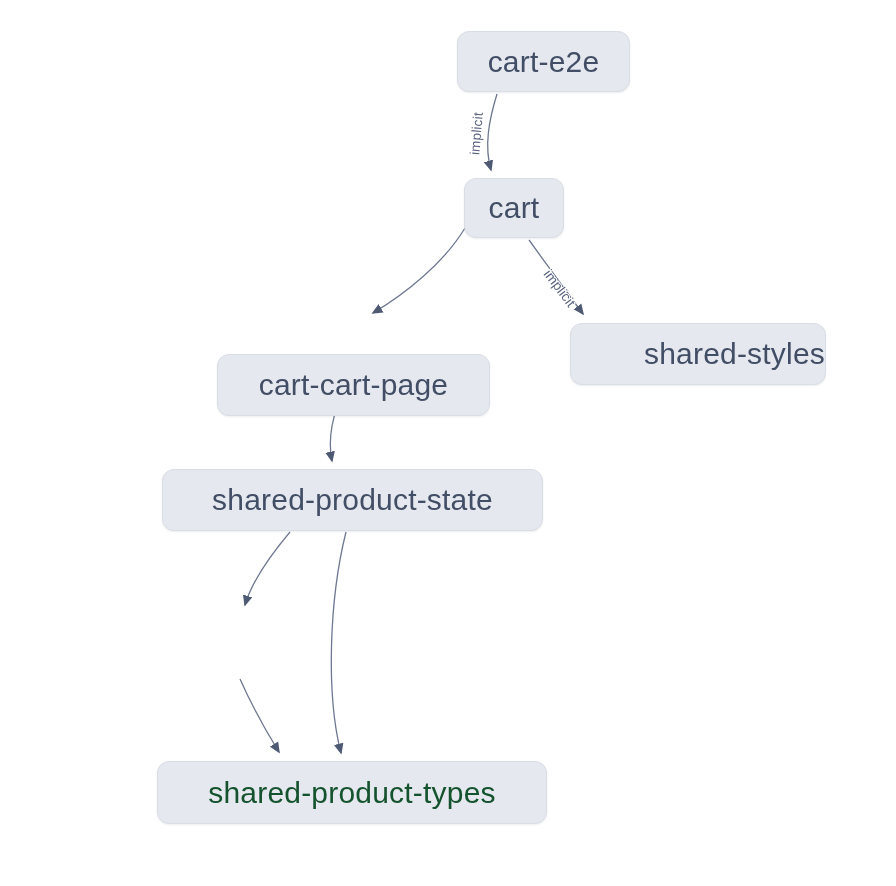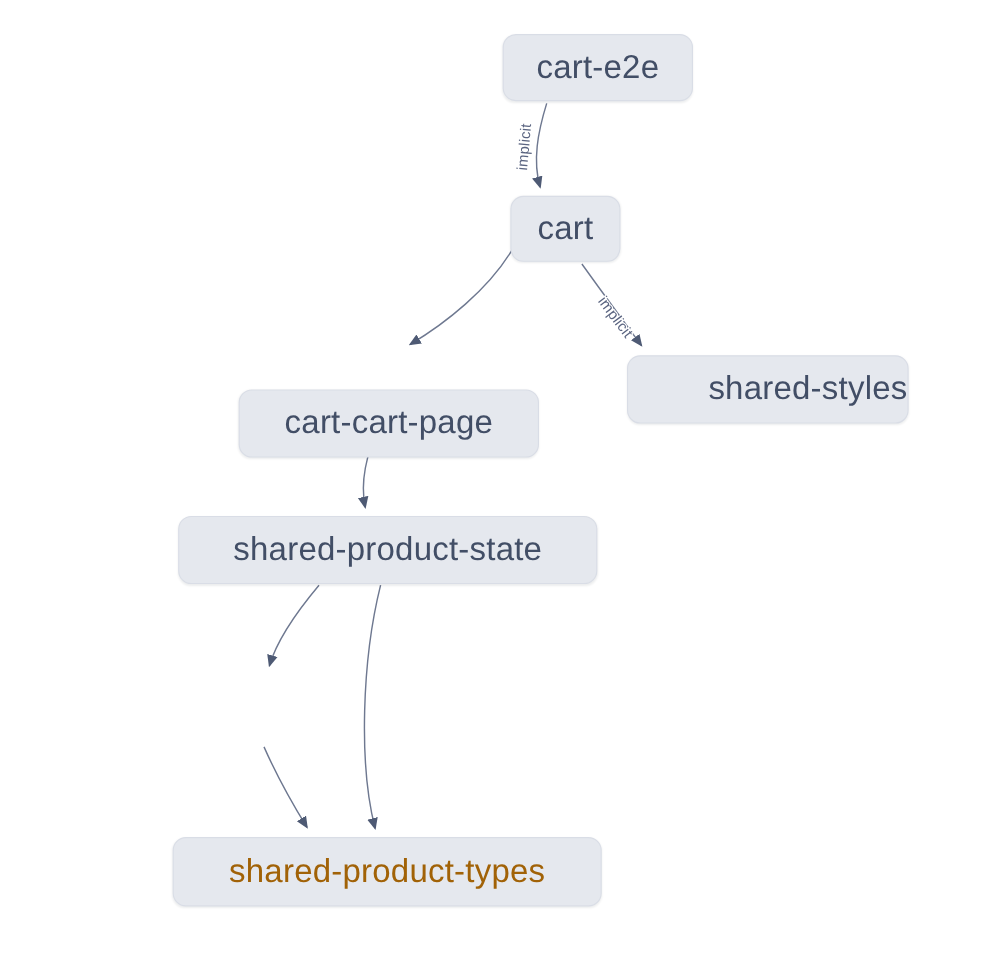--- a/index.html
+++ b/index.html
@@ -85,16 +85,16 @@
   <div class="node" style="left: 217px; top: 322px; width: 273px; height: 62px; background: rgb(229, 232, 238); border-color: rgb(217, 221, 230); margin-top: 32px;">
     <span class="node-label" style="color: rgb(66, 78, 102);">cart-cart-page</span>
   </div>
   <div class="node" style="left: 570px; top: 323px; width: 256px; height: 62px; background: rgb(229, 232, 238); border-color: rgb(217, 221, 230); justify-content: flex-end;">
     <span class="node-label" style="color: rgb(66, 78, 102);">shared-styles</span>
   </div>
   <div class="node" style="left: 162px; top: 469px; width: 381px; height: 62px; background: rgb(229, 232, 238); border-color: rgb(217, 221, 230);">
     <span class="node-label" style="color: rgb(66, 78, 102);">shared-product-state</span>
   </div>
   <div class="node" style="left: 157px; top: 761px; width: 390px; height: 63px; background: rgb(229, 232, 238); border-color: rgb(217, 221, 230);">
-    <span class="node-label" style="color: #a16207;">shared-product-types</span>
+    <span class="node-label" style="color: #14532d;">shared-product-types</span>
   </div>
 
 </div>
 
 </body></html>

